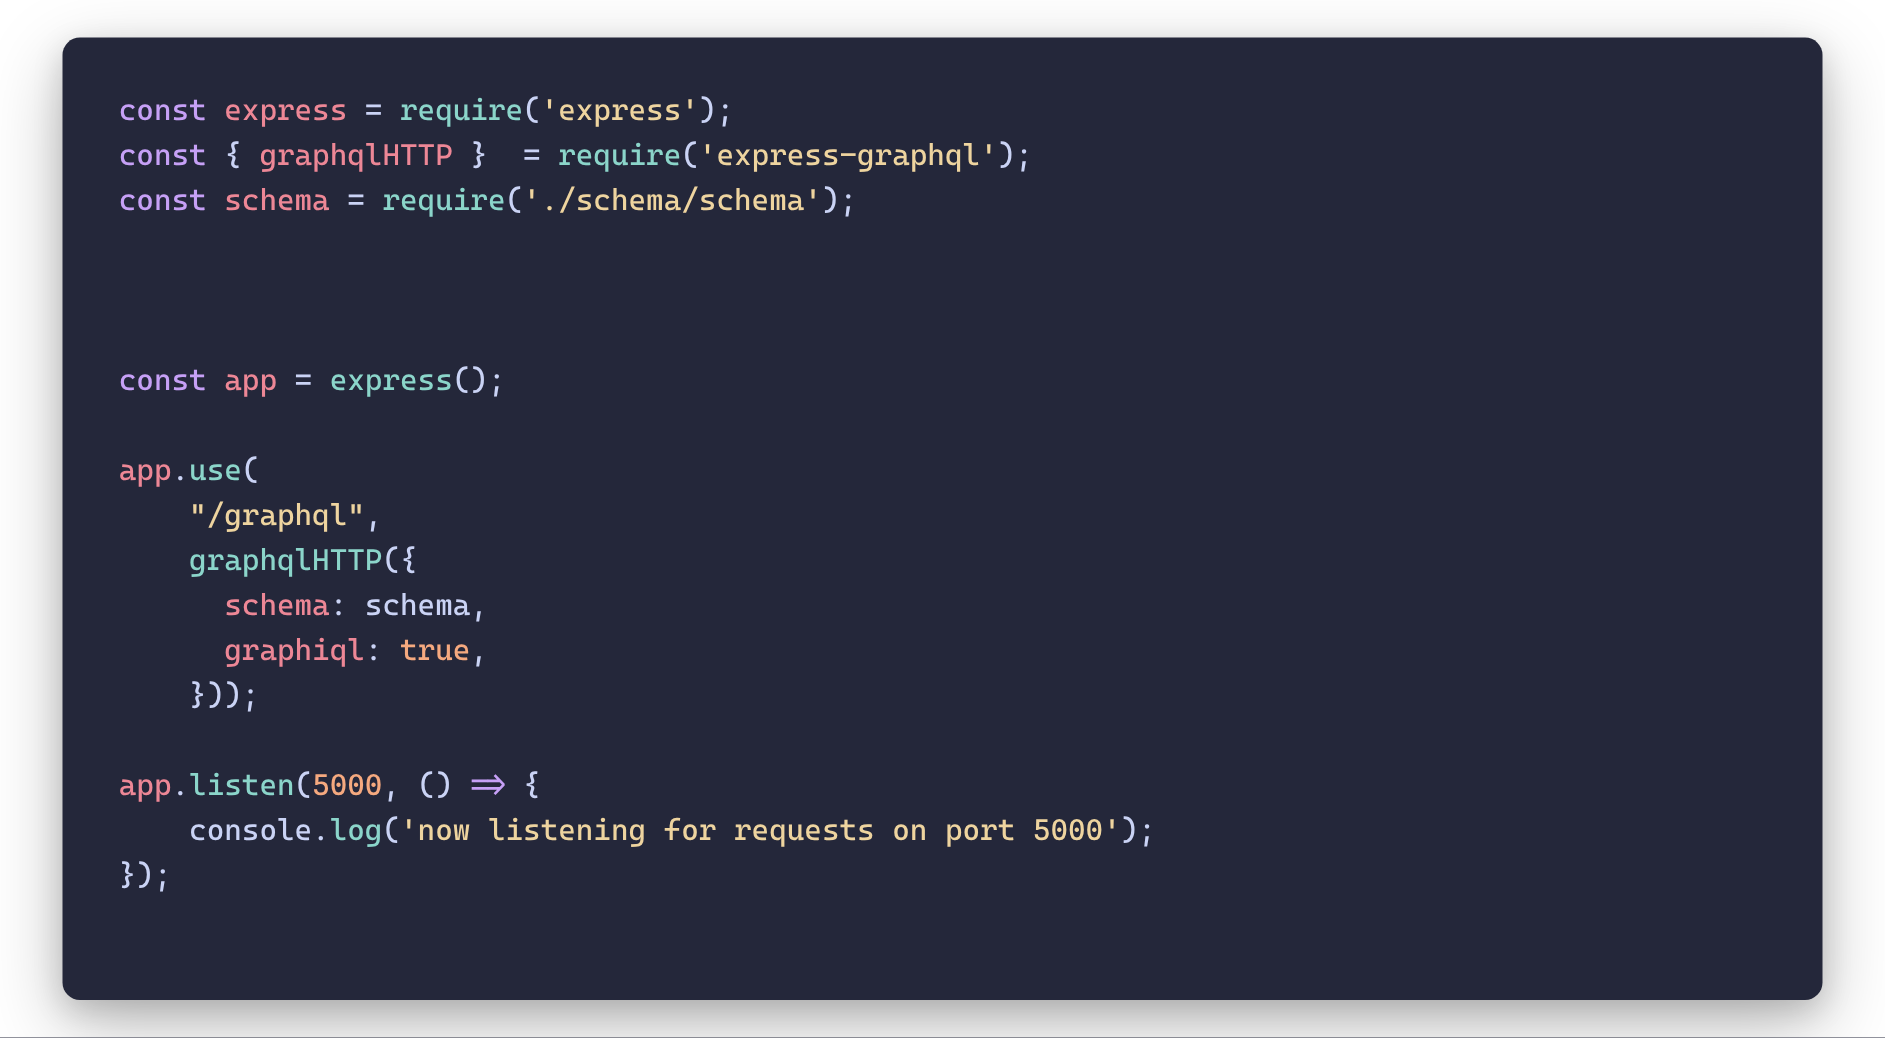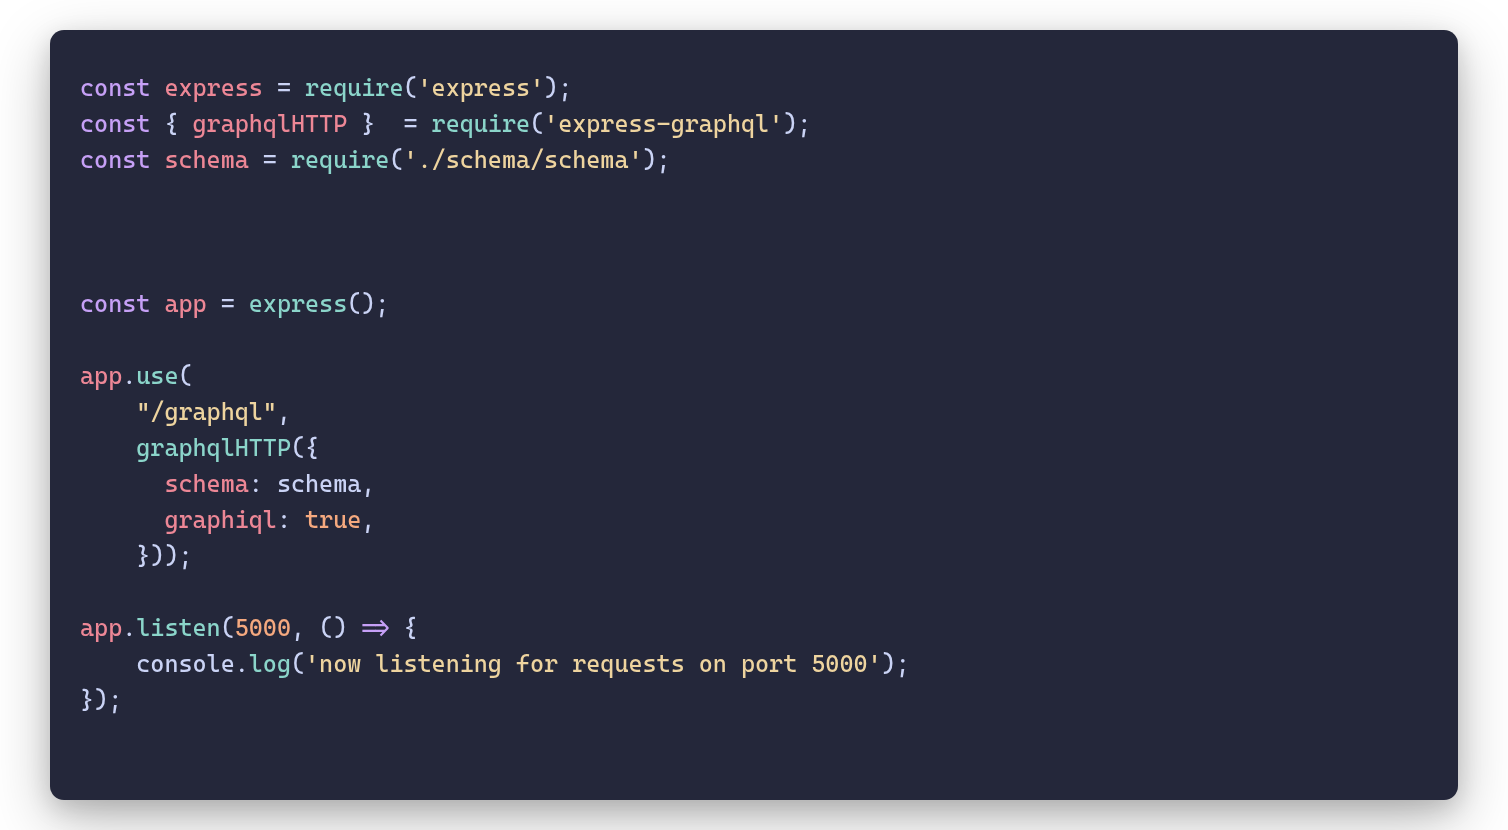--- a/index.html
+++ b/index.html
@@ -10,21 +10,21 @@
     body {
       width: 1508px;
       height: 830px;
       background: #ffffff;
       padding: 30px 50px;
       font-family: ui-monospace, 'SF Mono', 'Cascadia Code', 'Consolas', 'Courier New', monospace;
     }
     .code-panel {
       background: #24273a;
       border-radius: 14px;
-      padding: 40px 30px;
+      padding: 40px 45px;
       box-shadow: 0 20px 60px rgba(0,0,0,0.25), 0 8px 24px rgba(0,0,0,0.15);
       height: 100%;
       overflow: hidden;
     }
     pre {
       font-family: ui-monospace, 'SF Mono', 'Cascadia Code', 'Consolas', 'Courier New', monospace;
       font-size: 24px;
       line-height: 36px;
       white-space: pre;
       font-weight: 500;

